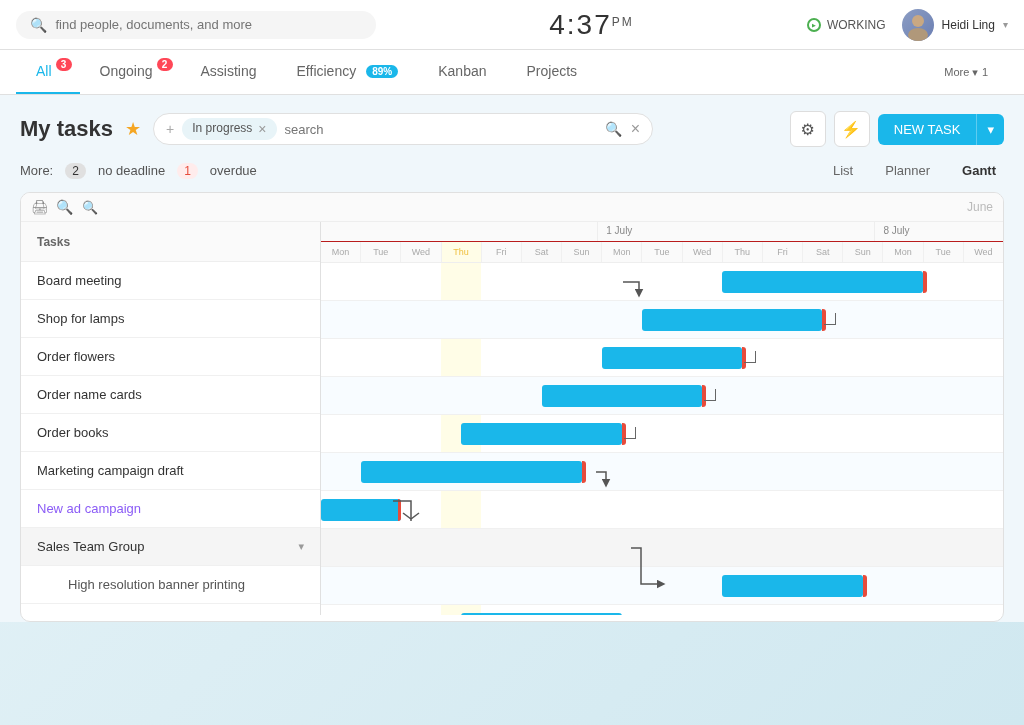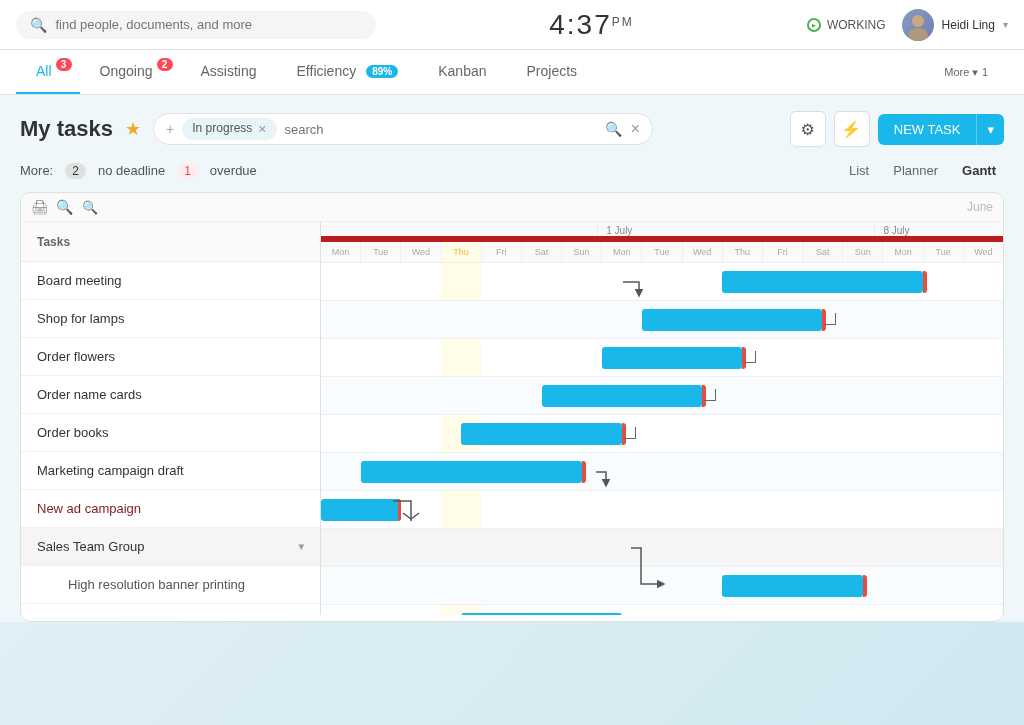--- a/index.html
+++ b/index.html
@@ -45,34 +45,34 @@
     .toolbar-btn { width: 36px; height: 36px; border: 1px solid #ddd; border-radius: 6px; background: white; display: flex; align-items: center; justify-content: center; cursor: pointer; font-size: 16px; color: #555; }
     .new-task-btn { display: flex; align-items: center; background: #1ab7ea; color: white; border: none; border-radius: 6px; padding: 0; cursor: pointer; font-size: 13px; font-weight: 500; }
     .new-task-main { padding: 8px 16px; }
     .new-task-arrow { padding: 8px 10px; border-left: 1px solid rgba(255,255,255,0.3); }
 
     
     .task-stats { display: flex; align-items: center; gap: 12px; margin-bottom: 10px; font-size: 13px; color: #555; }
     .stat-label { font-weight: 500; }
     .stat-badge { background: #e0e0e0; border-radius: 10px; padding: 1px 7px; font-size: 12px; color: #333; }
     .stat-badge.red { background: #ffecec; color: #e74c3c; }
-    .view-options { margin-left: auto; display: flex; gap: 8px; align-items: center; }
+    .view-options { margin-left: auto; display: flex; gap: 16px; align-items: center; }
     .view-btn { font-size: 13px; color: #666; cursor: pointer; padding: 4px 8px; border-radius: 4px; }
     .view-btn.active { color: #333; font-weight: 600; }
 
     
     .gantt-wrapper { background: white; border-radius: 10px; overflow: hidden; border: 1px solid #e0e0e0; display: flex; flex-direction: column; }
     .gantt-toolbar { display: flex; align-items: center; gap: 8px; padding: 6px 10px; border-bottom: 1px solid #eee; background: #fafafa; }
     .gantt-toolbar-icon { font-size: 14px; color: #888; cursor: pointer; }
     .gantt-container { display: flex; overflow: hidden; }
     .task-list { width: 300px; min-width: 300px; border-right: 1px solid #e0e0e0; }
     .task-list-header { padding: 8px 16px; font-size: 12px; font-weight: 600; color: #666; border-bottom: 1px solid #eee; background: #fafafa; height: 40px; display: flex; align-items: center; }
     .task-row { display: flex; align-items: center; padding: 0 16px; height: 38px; border-bottom: 1px solid #f0f0f0; font-size: 13px; color: #333; cursor: pointer; }
     .task-row.group-row { background: #f5f5f5; font-weight: 500; }
-    .task-row.red-task { color: #7f1d1d; }
+    .task-row.red-task { color: #8b5cf6; }
     .task-row.sub-task { padding-left: 47px; color: #555; }
     .group-chevron { margin-left: auto; color: #999; font-size: 11px; }
 
     
     .gantt-chart { flex: 1; overflow: hidden; position: relative; }
     .gantt-row { height: 38px; border-bottom: 1px solid #f0f0f0; position: relative; }
     .gantt-bar { position: absolute; height: 22px; top: 8px; border-radius: 3px; background: #1ab7ea; }
     .gantt-bar-marker { position: absolute; right: -4px; top: 0; bottom: 0; width: 4px; background: #e74c3c; border-radius: 0 3px 3px 0; }
   </style>
 </head>
@@ -214,21 +214,21 @@
             <span>High resolution banner printing</span>
           </div>
         <div class="task-row sub-task"></div>
 
       </div>
 
       <div class="gantt-chart" style="overflow-x:hidden;position:relative;">
 
         <div style="display:flex;flex-direction:column;background:#fafafa;border-bottom:1px solid #eee;">
 
-          <div style="display:flex;height:20px;border-bottom:6px solid #b91c1c;">
+          <div style="display:flex;height:20px;border-bottom:1px solid #b91c1c;">
             <div style="flex:7;border-right:1px solid #eee;padding:3px 8px;font-size:10px;color:#888;">&nbsp;</div>
             <div style="flex:7;border-right:1px solid #eee;padding:3px 8px;font-size:10px;color:#888;">1 July</div>
             <div style="flex:3;padding:3px 8px;font-size:10px;color:#888;">8 July</div>
           </div>
 
           <div style="display:flex;height:20px;">
             <div style="flex:1;text-align:center;font-size:9px;color:#aaa;border-right:1px solid #f0f0f0;display:flex;align-items:center;justify-content:center;">Mon</div>
             <div style="flex:1;text-align:center;font-size:9px;color:#aaa;border-right:1px solid #f0f0f0;display:flex;align-items:center;justify-content:center;">Tue</div>
             <div style="flex:1;text-align:center;font-size:9px;color:#aaa;border-right:1px solid #f0f0f0;display:flex;align-items:center;justify-content:center;">Wed</div>
             <div style="flex:1;text-align:center;font-size:9px;color:#f0c040;border-right:1px solid #f0f0f0;display:flex;align-items:center;justify-content:center;background:#fffde7;">Thu</div>

